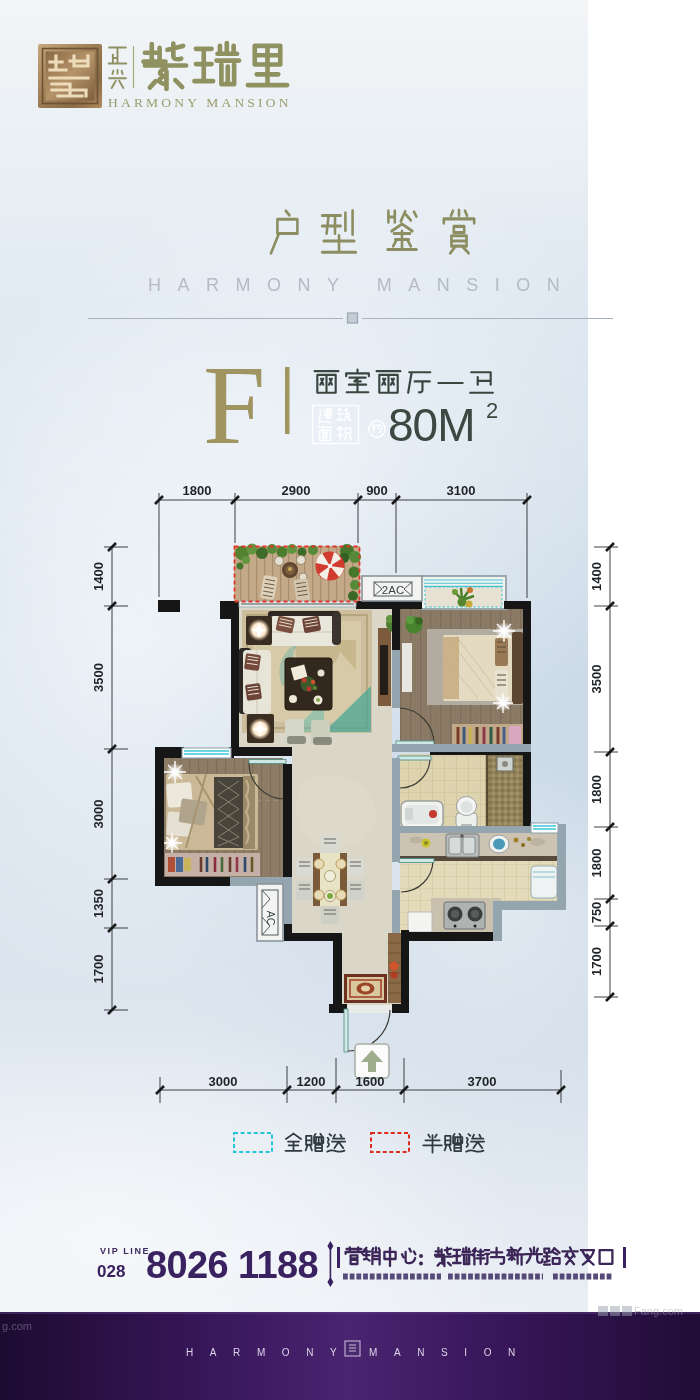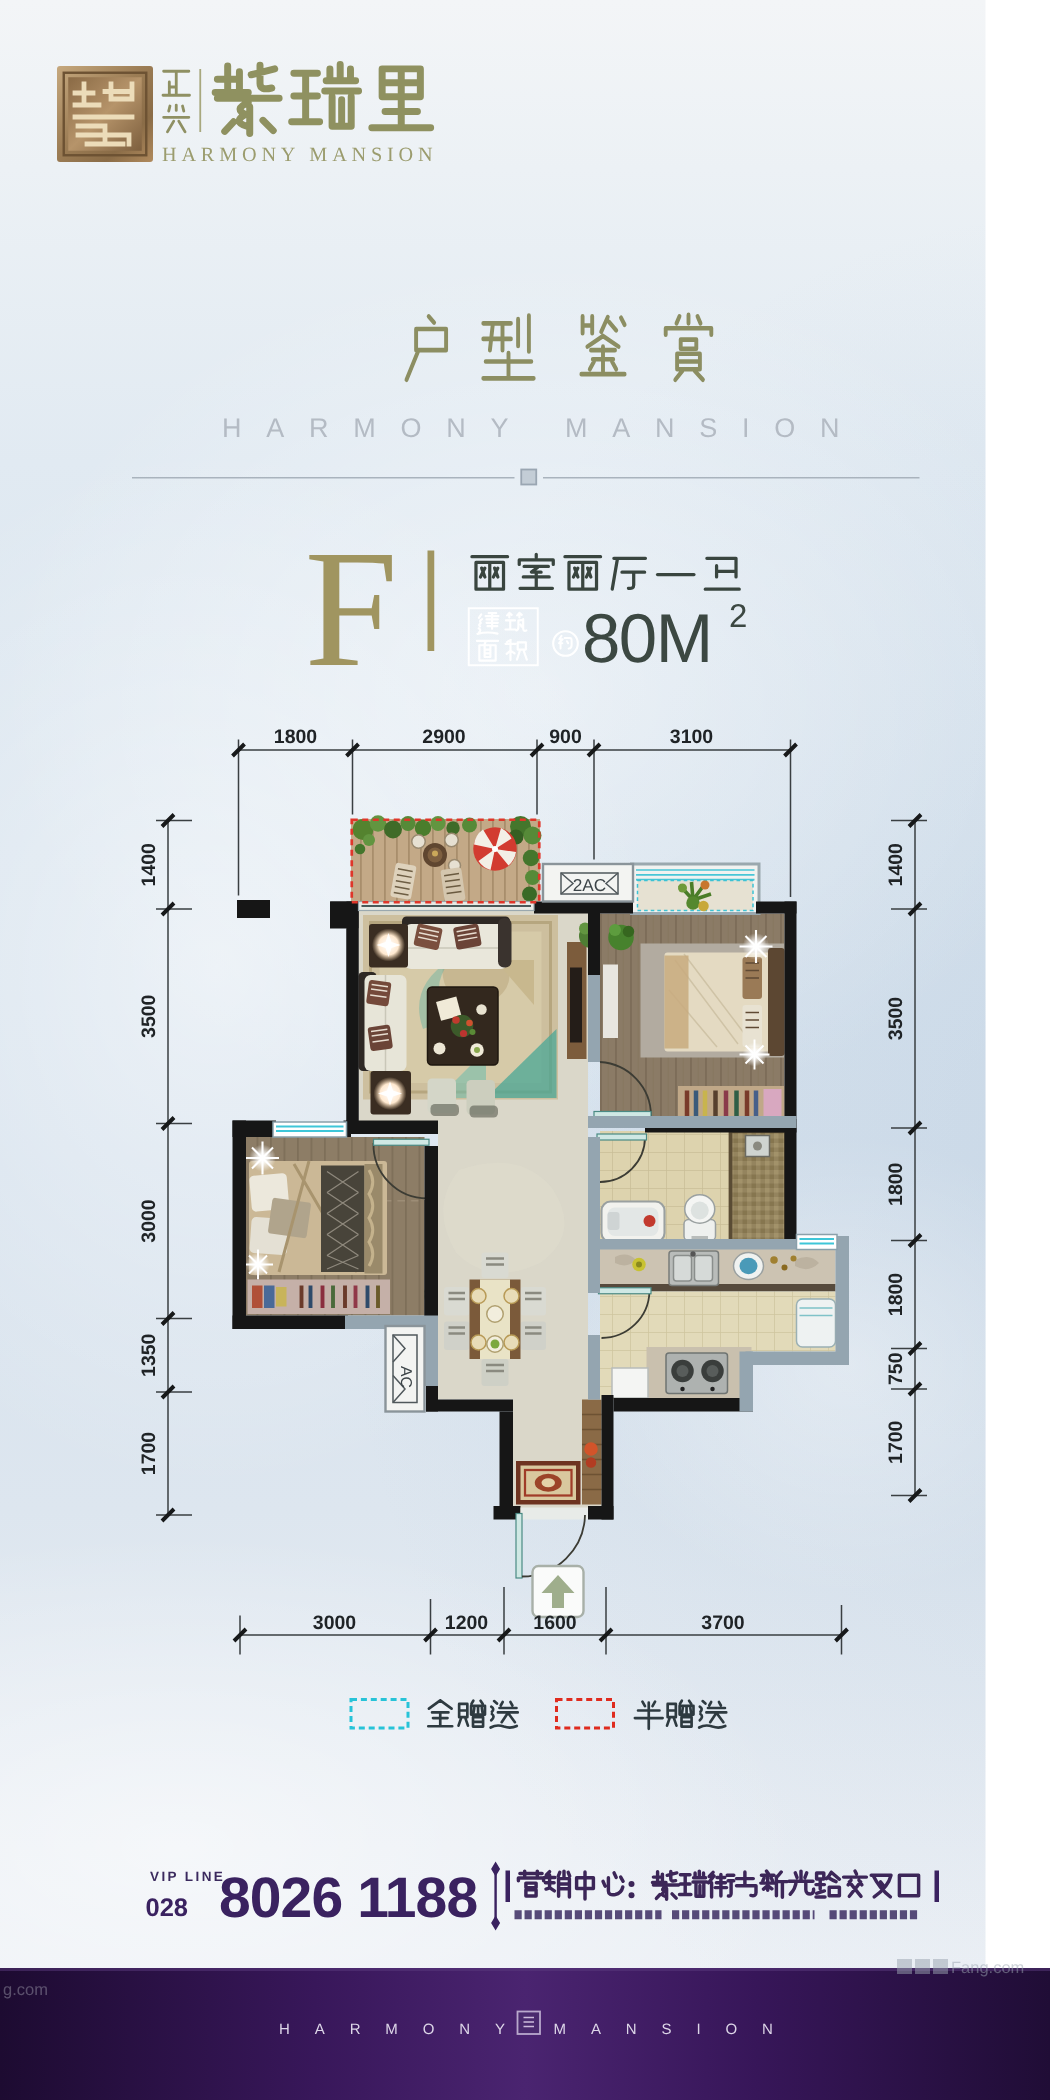--- a/index.html
+++ b/index.html
@@ -1,16 +1,16 @@
 <!DOCTYPE html>
 <html><head><meta charset="utf-8">
 <style>
 html,body{margin:0;padding:0}
 body{width:700px;height:1400px;font-family:"Liberation Sans",sans-serif;overflow:hidden}
-.page{position:relative;width:657px;height:1400px;
+.page{position:relative;width:588px;height:1400px;
 background:
 radial-gradient(420px 500px at 22% 46%, rgba(255,255,255,.50), rgba(255,255,255,0) 70%),
 radial-gradient(520px 420px at 55% 33%, rgba(255,255,255,.45), rgba(255,255,255,0) 70%),
 radial-gradient(600px 300px at 18% 88%, rgba(255,255,255,.55), rgba(255,255,255,0) 70%),
 radial-gradient(700px 900px at 108% 55%, rgba(158,184,210,.24), rgba(158,184,210,0) 70%),
 radial-gradient(260px 220px at 86% 65%, rgba(255,255,255,.5), rgba(255,255,255,0) 70%),
 linear-gradient(180deg,#f3f5f7 0%,#ecf1f5 8%,#e1eaf2 22%,#dae5ef 40%,#d8e3ee 55%,#dde6ef 72%,#e9eef4 88%,#f0f3f7 100%);}
 svg{position:absolute;left:0;top:0}
 .cjk path,.cjk line{stroke:currentColor;fill:none;stroke-linecap:round;stroke-linejoin:round}
 </style></head><body>

